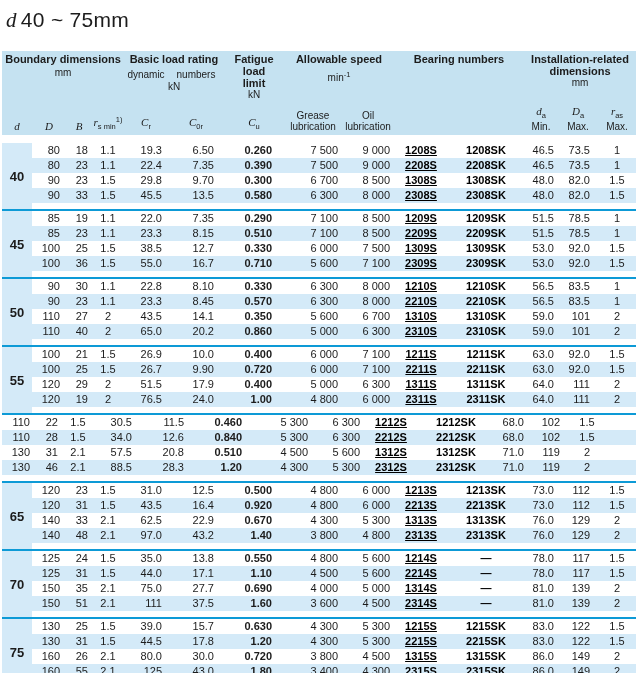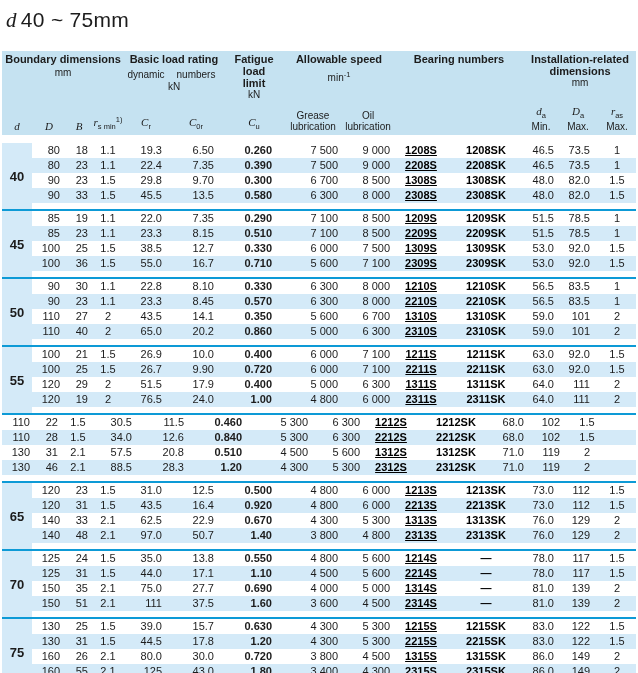--- a/index.html
+++ b/index.html
@@ -528,21 +528,21 @@
             <div class="c c9 ctr">1313SK</div>
             <div class="c c10 r">76.0</div>
             <div class="c c11 r">129</div>
             <div class="c c12 ctr">2</div>
           </div>
           <div class="row alt">
             <div class="c c0 r">140</div>
             <div class="c c1 r">48</div>
             <div class="c c2 ctr">2.1</div>
             <div class="c c3 r">97.0</div>
-            <div class="c c4 r">50.7</div>
+            <div class="c c4 r">43.2</div>
             <div class="c c5 r">1.40</div>
             <div class="c c6 r">3 800</div>
             <div class="c c7 r">4 800</div>
             <div class="c c8 ctr">2313S</div>
             <div class="c c9 ctr">2313SK</div>
             <div class="c c10 r">76.0</div>
             <div class="c c11 r">129</div>
             <div class="c c12 ctr">2</div>
           </div>
           <div class="ggap"></div>

